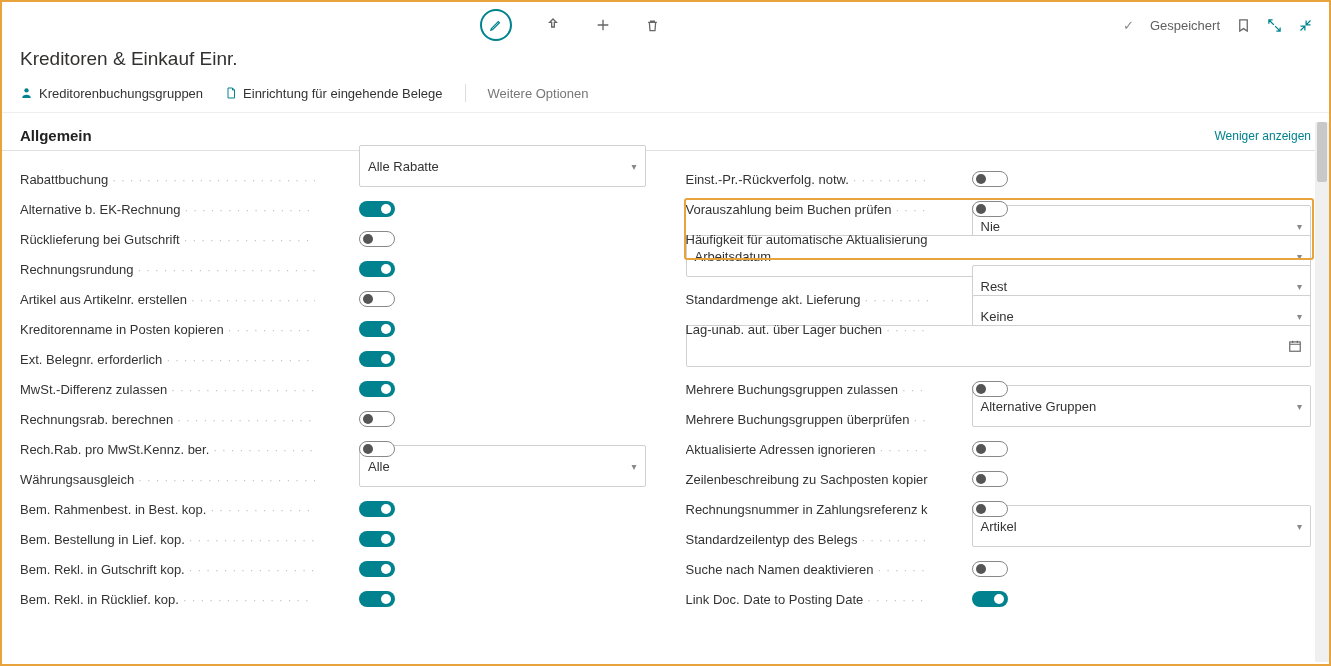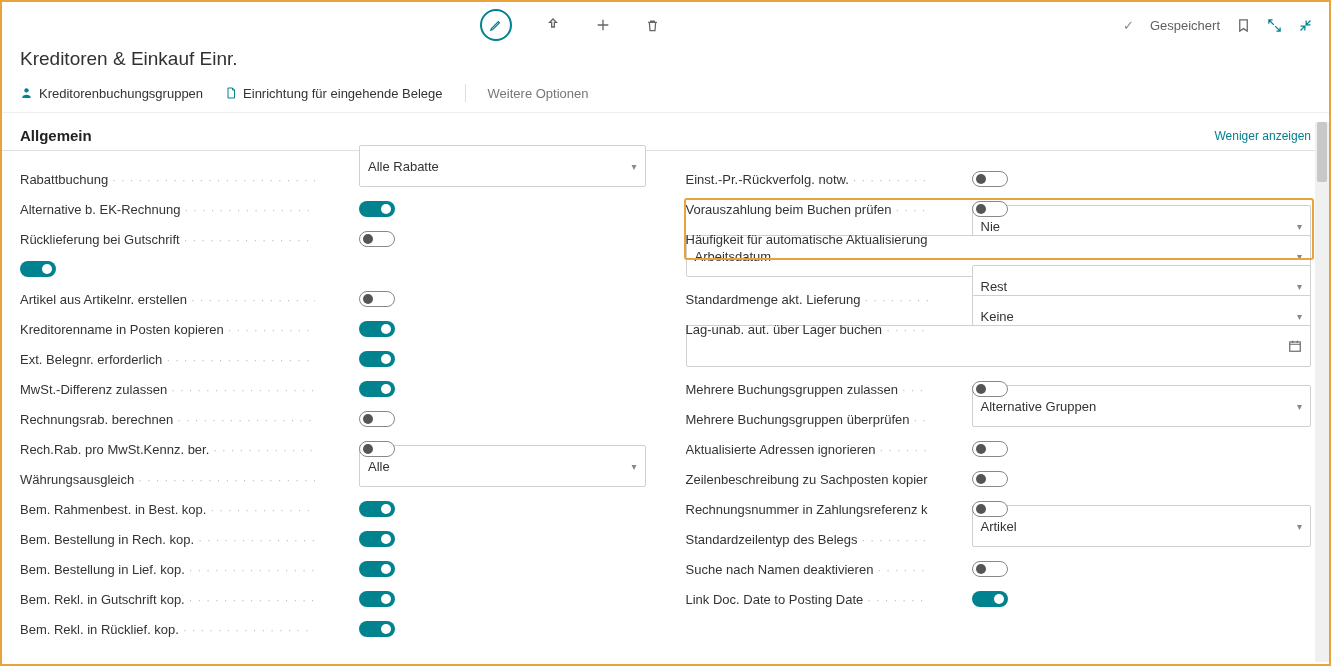--- a/index.html
+++ b/index.html
@@ -267,20 +267,21 @@
       <div class="field-row">
           <div class="field-label"><span>Rücklieferung bei Gutschrift</span></div>
         <div class="field-ctrl">
             <div class="toggle off">
               <div class="knob"></div>
             </div>
           </div>
         </div>
 
       <div class="field-row">
+          <div class="field-label"><span>Rechnungsrundung</span></div>
         <div class="field-ctrl">
             <div class="toggle on">
               <div class="knob"></div>
             </div>
           </div>
         </div>
 
       <div class="field-row">
           <div class="field-label"><span>Artikel aus Artikelnr. erstellen</span></div>
         <div class="field-ctrl">
@@ -347,28 +348,20 @@
 
       <div class="field-row">
           <div class="field-label"><span>Bem. Rahmenbest. in Best. kop.</span></div>
         <div class="field-ctrl">
             <div class="toggle on">
               <div class="knob"></div>
             </div>
           </div>
         </div>
 
-      <div class="field-row">
-          <div class="field-label"><span>Bem. Bestellung in Rech. kop.</span></div>
-        <div class="field-ctrl">
-            <div class="toggle on">
-              <div class="knob"></div>
-            </div>
-          </div>
-        </div>
 
       <div class="field-row">
           <div class="field-label"><span>Bem. Bestellung in Lief. kop.</span></div>
         <div class="field-ctrl">
             <div class="toggle on">
               <div class="knob"></div>
             </div>
           </div>
         </div>
 

